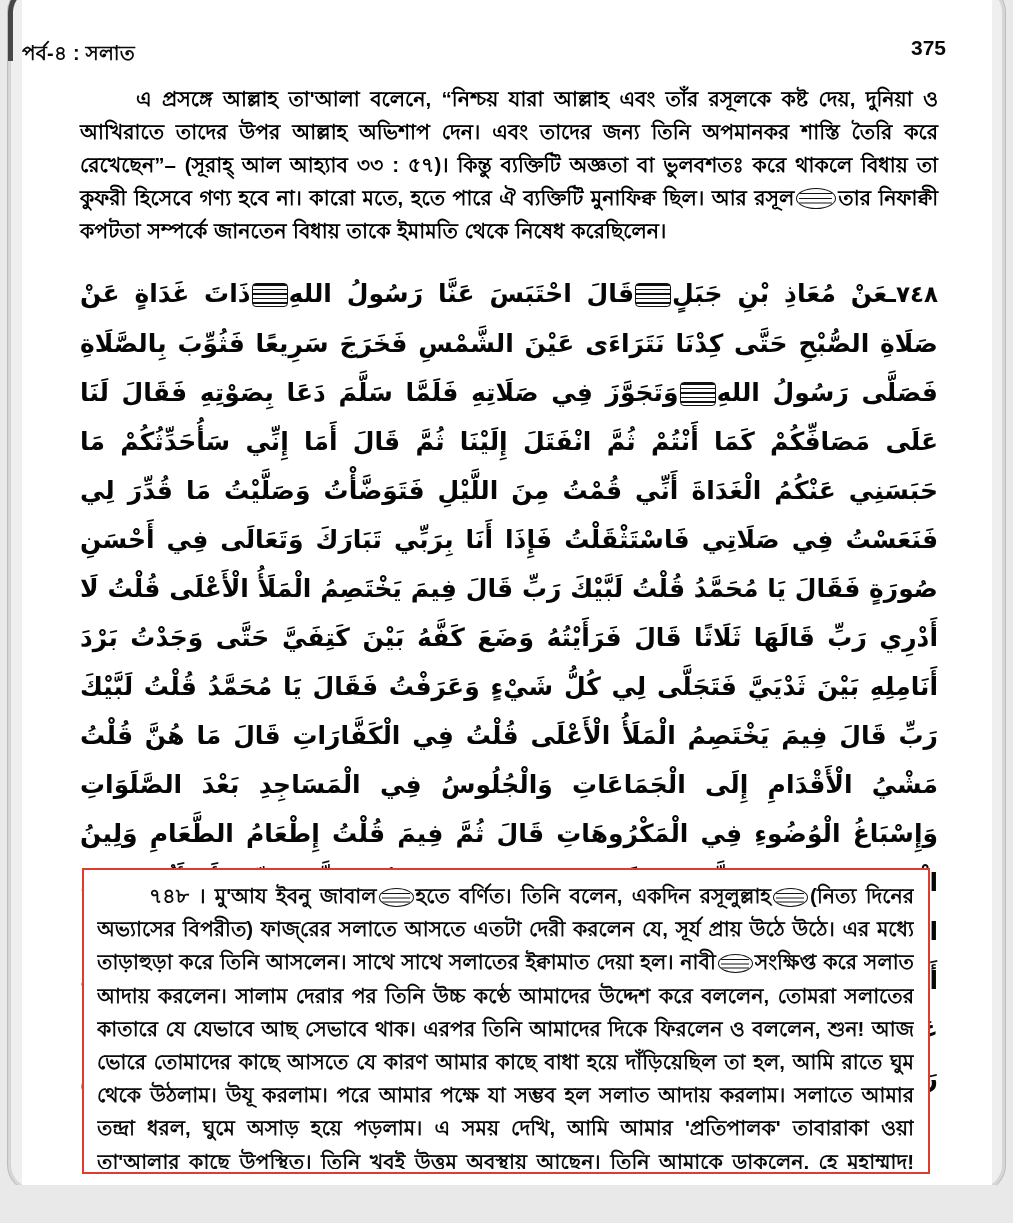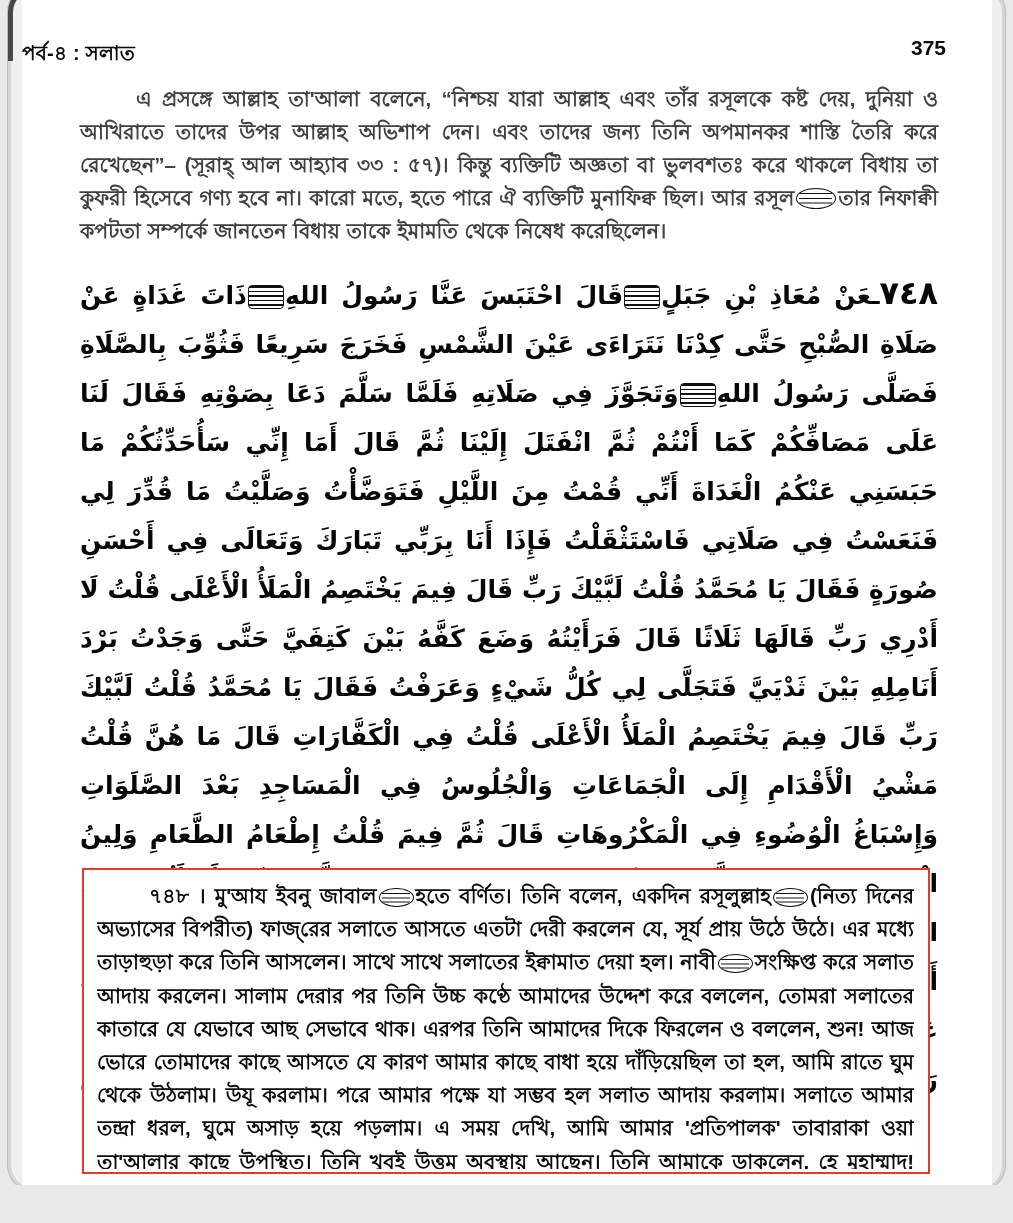--- a/index.html
+++ b/index.html
@@ -92,21 +92,21 @@
   #content {
     position: absolute;
     left: 58px;
     top: 82px;
     width: 858px;
   }
 
   .bn-para {
     font-size: 20.5px;
     line-height: 33px;
-    color: #404040;
+    color: #000000;
     text-align: justify;
     text-align-last: left;
     font-weight: bold;
     word-spacing: 1px;
     margin: 0;
   }
   .bn-para.indented {
     text-indent: 56px;
   }
 
@@ -147,21 +147,21 @@
     text-align: justify;
     text-align-last: center;
     font-family: "DejaVu Sans", "Liberation Serif", serif;
     font-size: 25px;
     line-height: 49px;
     color: #070707;
     font-weight: bold;
     unicode-bidi: isolate;
   }
   #arabic-block .hadith-no {
-    font-size: 32px;
+    font-size: 23px;
   }
   .ar-seal {
     display: inline-block;
     width: 34px;
     height: 22px;
     vertical-align: middle;
     border-radius: 4px;
     background:
       repeating-linear-gradient(
         to bottom,

